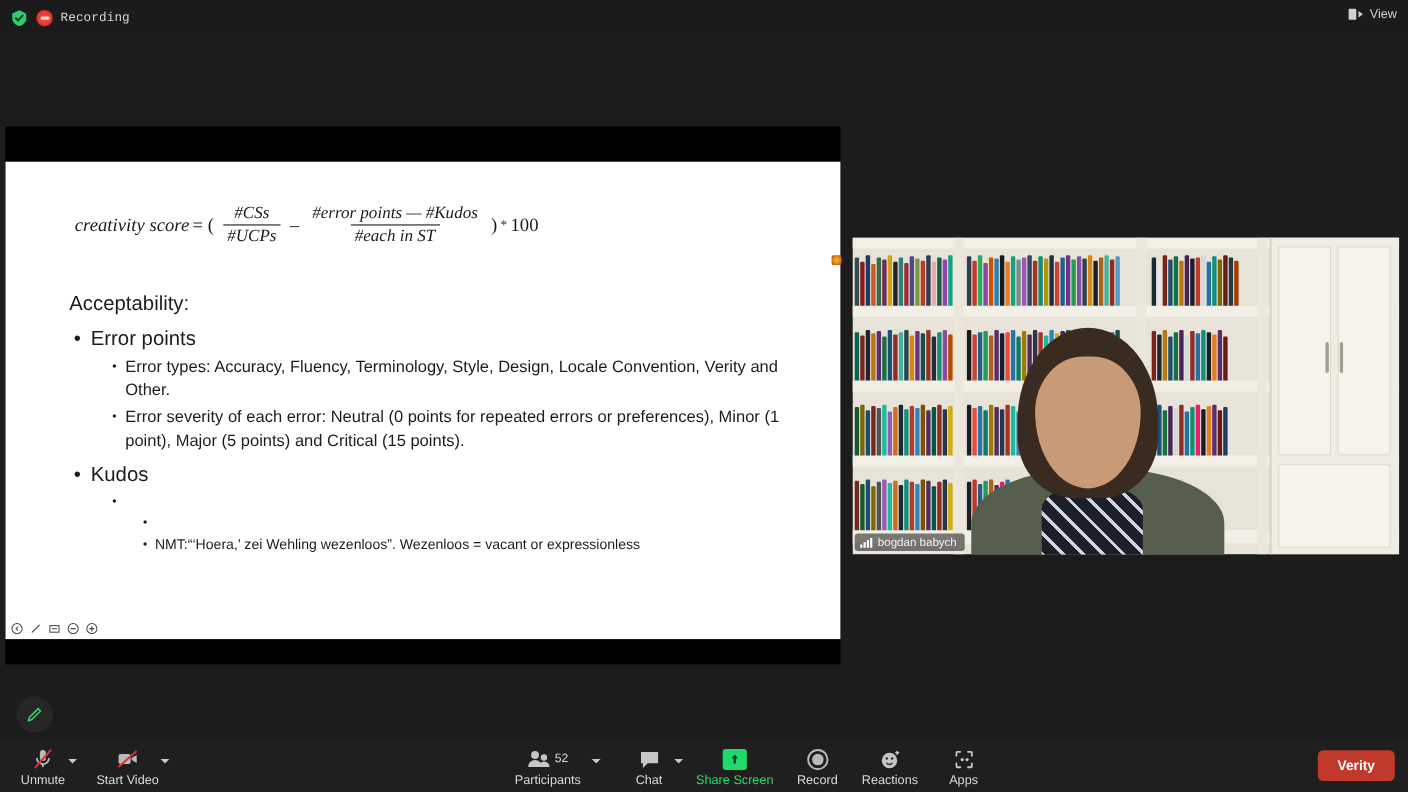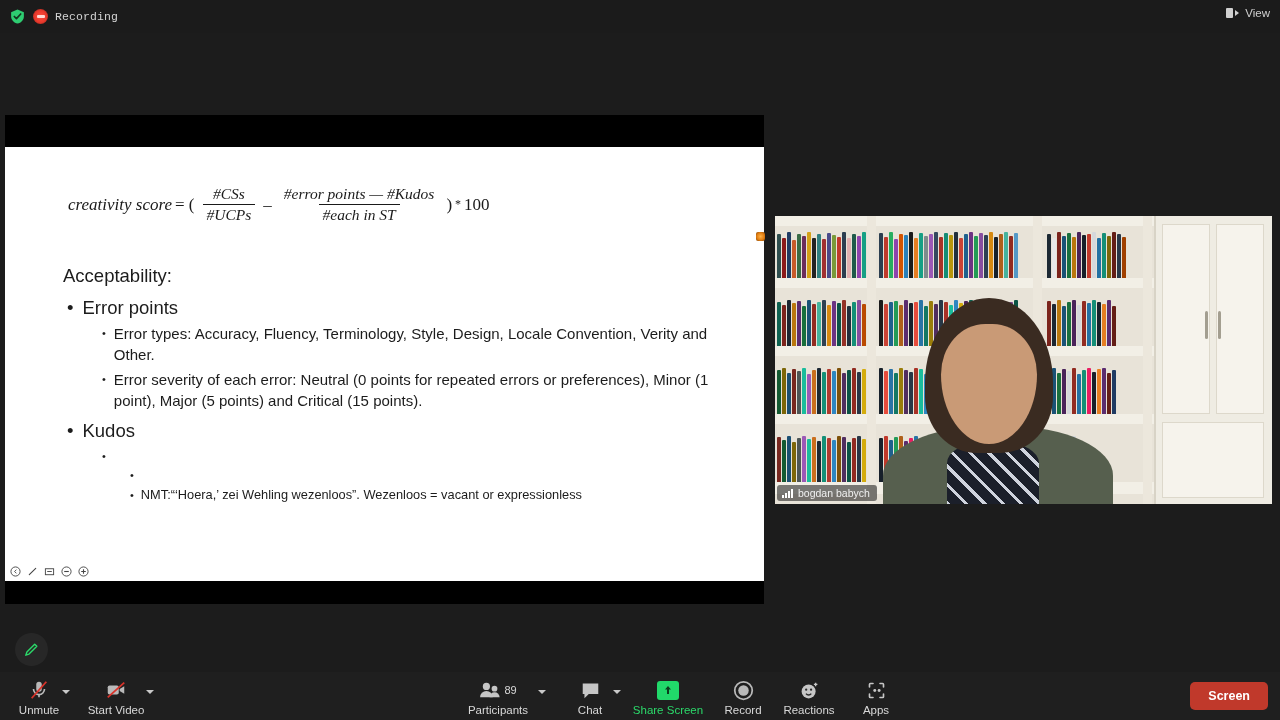--- a/index.html
+++ b/index.html
@@ -613,21 +613,21 @@
     <div style="position:absolute;left:146px;bottom:26px;" class="caret-down"></div>
 
     <div class="tb-item" style="left:461px;">
       <div class="tb-icon">
         <svg width="22" height="18" viewBox="0 0 24 20">
           <circle cx="8" cy="6" r="4" fill="#c6c6c6"></circle>
           <path d="M1 18 a7 7 0 0 1 14 0 Z" fill="#c6c6c6"></path>
           <circle cx="17" cy="8.5" r="3.2" fill="#c6c6c6"></circle>
           <path d="M11.5 18 a5.6 5.6 0 0 1 11.2 0 Z" fill="#c6c6c6"></path>
         </svg>
-        <span class="count-badge">89</span>
+        <span class="count-badge">52</span>
       </div>
       <div>Participants</div>
     </div>
     <div style="position:absolute;left:538px;bottom:26px;" class="caret-down"></div>
 
     <div class="tb-item" style="left:553px;">
       <div class="tb-icon">
         <svg width="21" height="19" viewBox="0 0 24 22">
           <path d="M3 3 h18 v12 h-11 l-5 5 v-5 h-2 Z" fill="#c6c6c6"></path>
         </svg>
@@ -677,16 +677,16 @@
           <path d="M16 4 h3 a1 1 0 0 1 1 1 V8" fill="none" stroke="#c6c6c6" stroke-width="1.9" stroke-linecap="round"></path>
           <path d="M8 20 H5 a1 1 0 0 1 -1 -1 V16" fill="none" stroke="#c6c6c6" stroke-width="1.9" stroke-linecap="round"></path>
           <path d="M16 20 h3 a1 1 0 0 0 1 -1 V16" fill="none" stroke="#c6c6c6" stroke-width="1.9" stroke-linecap="round"></path>
           <circle cx="10" cy="12" r="1.7" fill="#c6c6c6"></circle>
           <circle cx="15" cy="12" r="1.7" fill="#c6c6c6"></circle>
         </svg>
       </div>
       <div>Apps</div>
     </div>
 
-    <button class="leave-btn">Screen</button>
+    <button class="leave-btn">Verity</button>
   </div>
 
 </div>
 
 </body></html>

